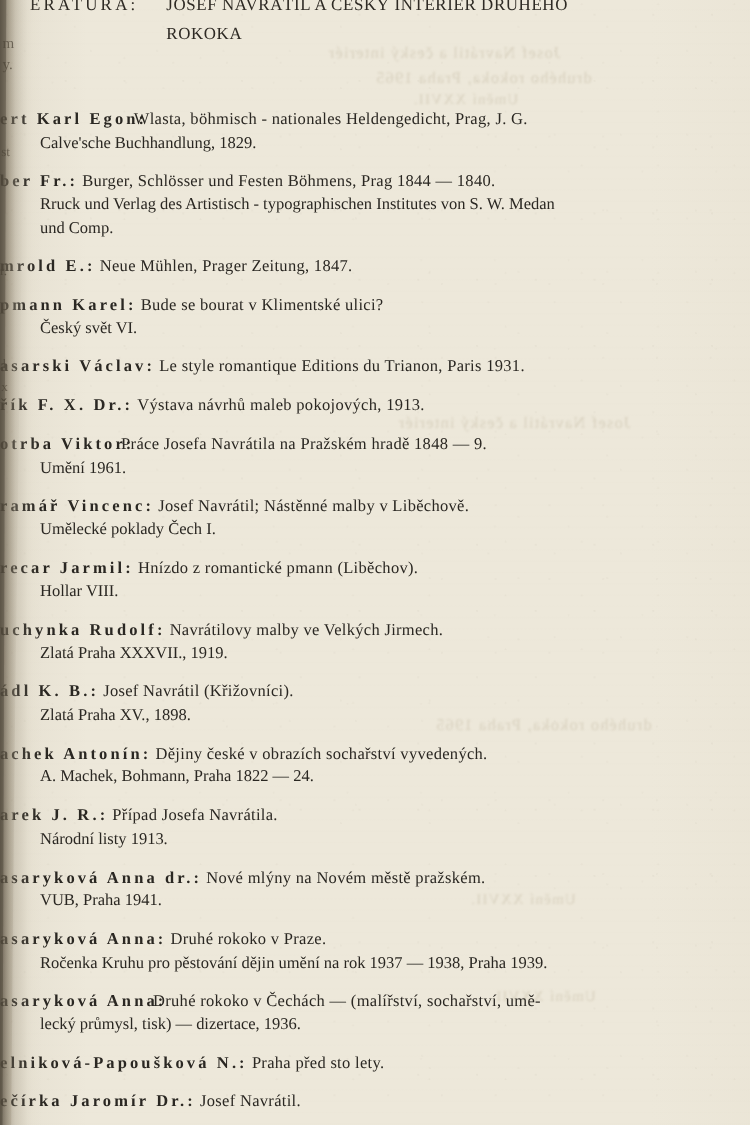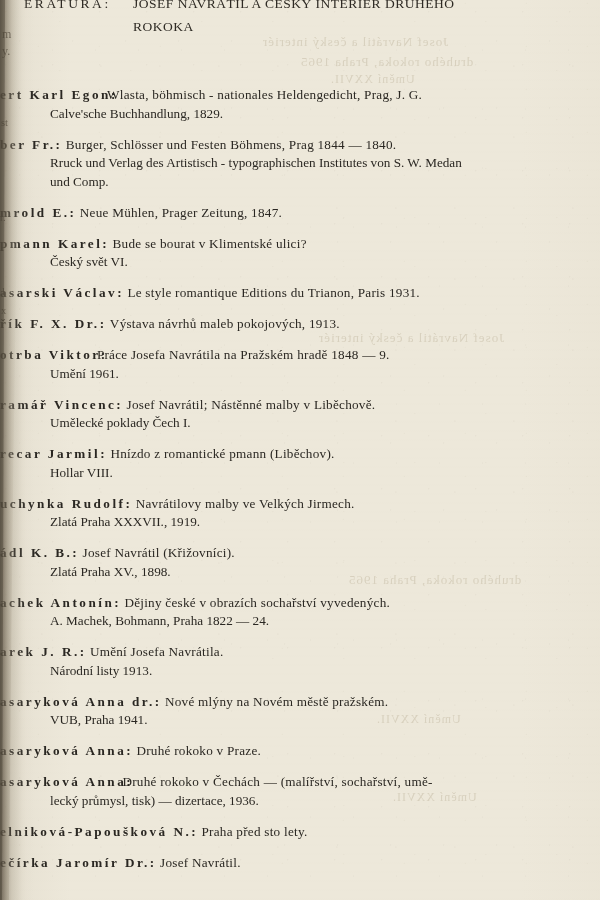--- a/index.html
+++ b/index.html
@@ -137,21 +137,21 @@
     color: #2a2722;
   }
   
   .line.head {
     padding-left: 14px;
     text-indent: -14px;
     margin-left: 0px;
   }
   
   .line.cont {
-    padding-left: 50px;
+    padding-left: 32px;
   }
   .author {
     font-weight: bold;
     letter-spacing: 2.5px;
   }
   .rest {
     letter-spacing: 0.25px;
   }
   .just {
     display: inline-block;
@@ -253,31 +253,32 @@
       <div class="line head"><span class="author">ádl K. B.:</span> <span class="rest">Josef Navrátil (Křižovníci).</span></div>
       <div class="line cont">Zlatá Praha XV., 1898.</div>
     </div>
 
     <div class="entry">
       <div class="line head"><span class="author">achek Antonín:</span> <span class="rest">Dějiny české v obrazích sochařství vyvedených.</span></div>
       <div class="line cont">A. Machek, Bohmann, Praha 1822 — 24.</div>
     </div>
 
     <div class="entry">
-      <div class="line head"><span class="author">arek J. R.:</span> <span class="rest">Umění Josefa Navrátila.</span></div>
+      <div class="line head"><span class="author">arek J. R.:</span> <span class="rest">Případ Josefa Navrátila.</span></div>
       <div class="line cont">Národní listy 1913.</div>
     </div>
 
     <div class="entry">
       <div class="line head"><span class="author">asaryková Anna dr.:</span> <span class="rest">Nové mlýny na Novém městě pražském.</span></div>
       <div class="line cont">VUB, Praha 1941.</div>
     </div>
 
     <div class="entry">
       <div class="line head"><span class="author">asaryková Anna:</span> <span class="rest">Druhé rokoko v Praze.</span></div>
+      <div class="line cont">Ročenka Kruhu pro pěstování dějin umění na rok 1937 — 1938, Praha 1939.</div>
     </div>
 
     <div class="entry">
       <div class="line head"><span class="author">asaryková Anna:</span> <span class="rest just">Druhé rokoko v Čechách — (malířství, sochařství, umě-</span></div>
       <div class="line cont">lecký průmysl, tisk) — dizertace, 1936.</div>
     </div>
 
     <div class="entry">
       <div class="line head"><span class="author">elniková-Papoušková N.:</span> <span class="rest">Praha před sto lety.</span></div>
     </div>

